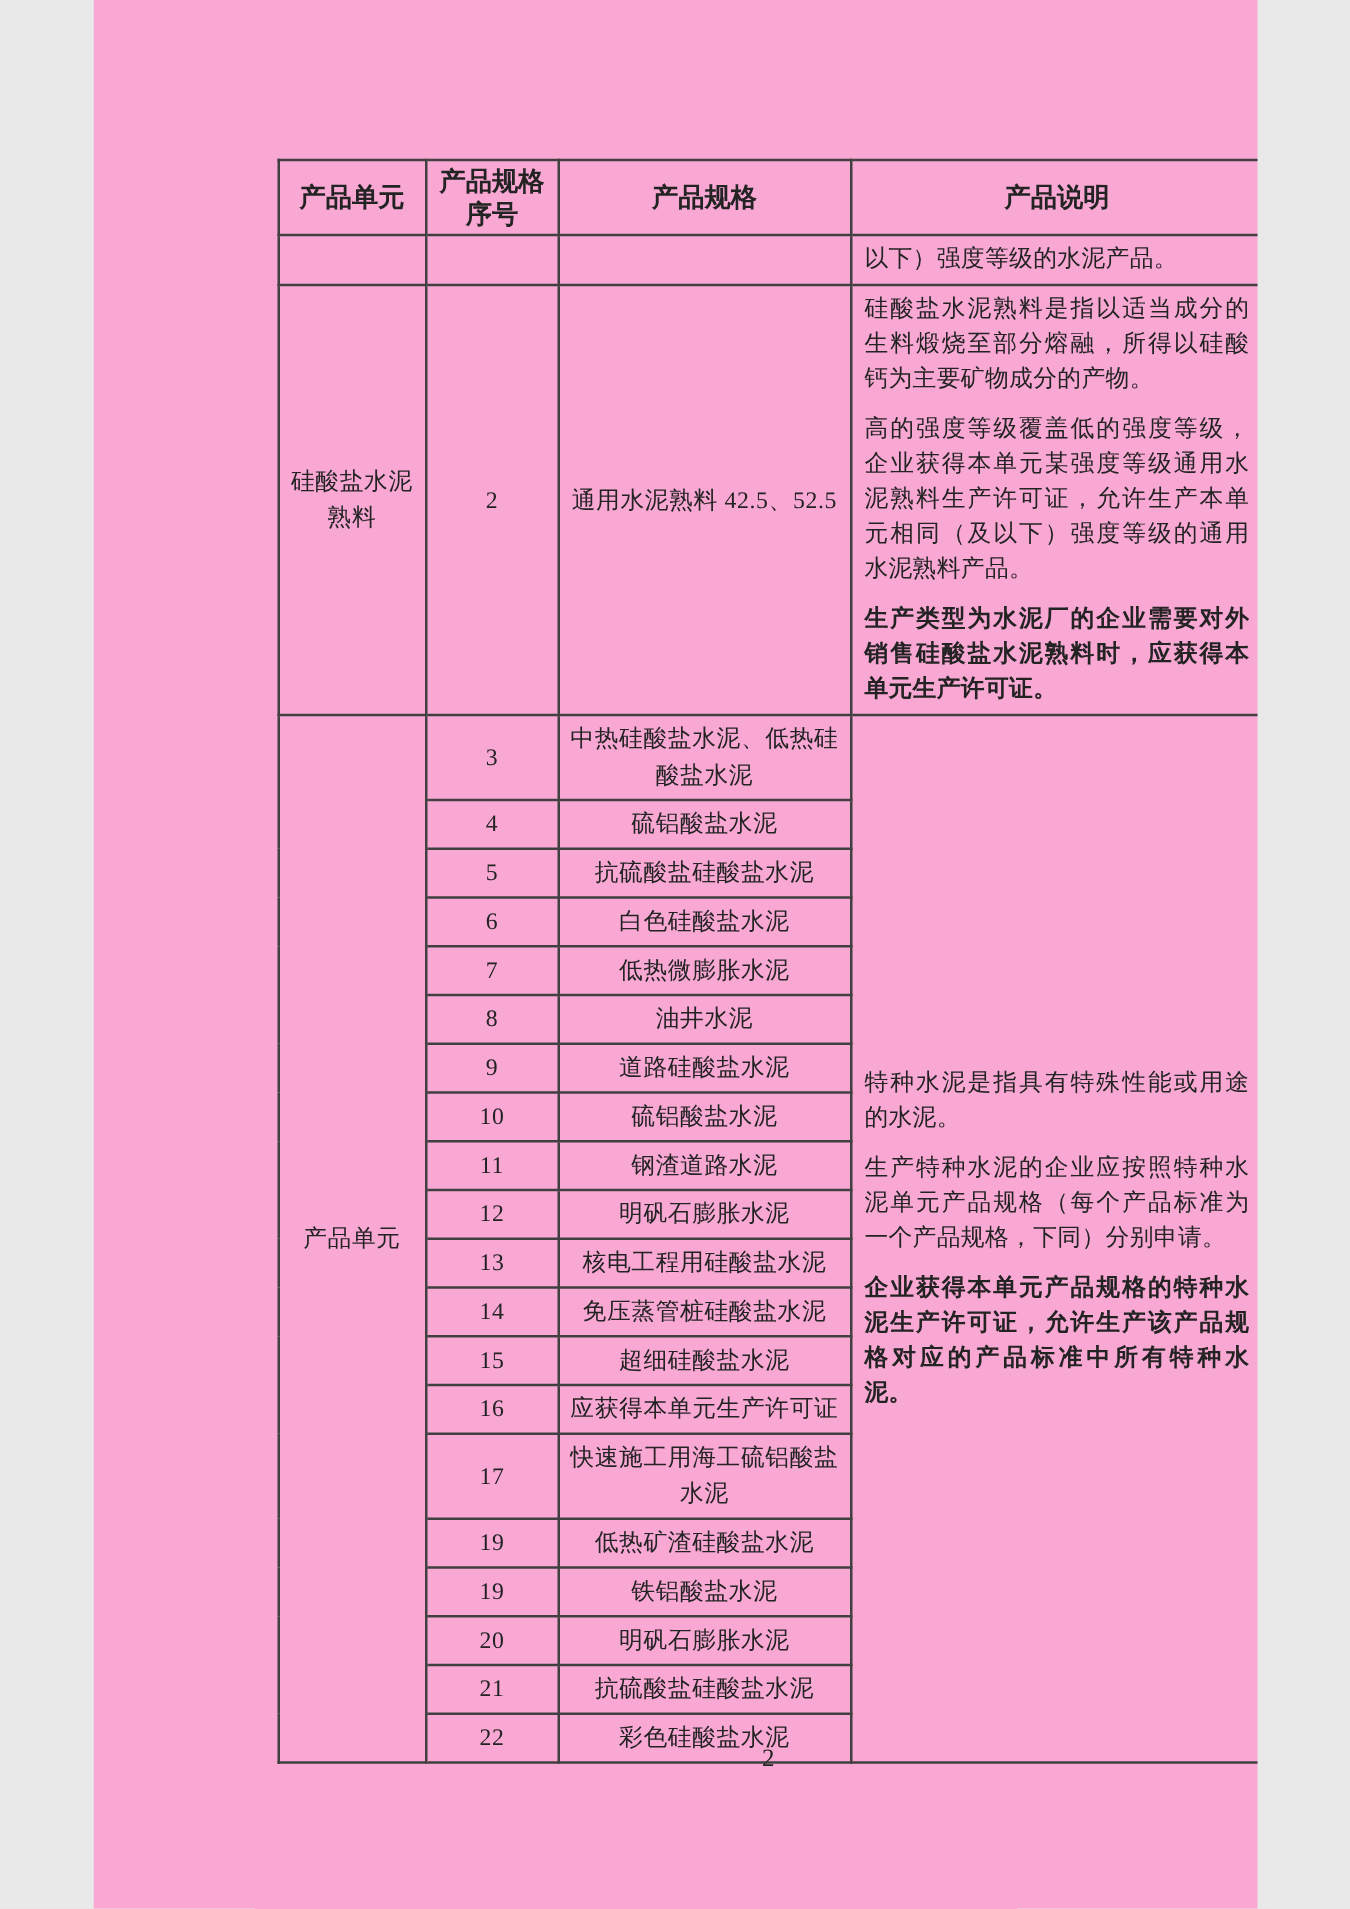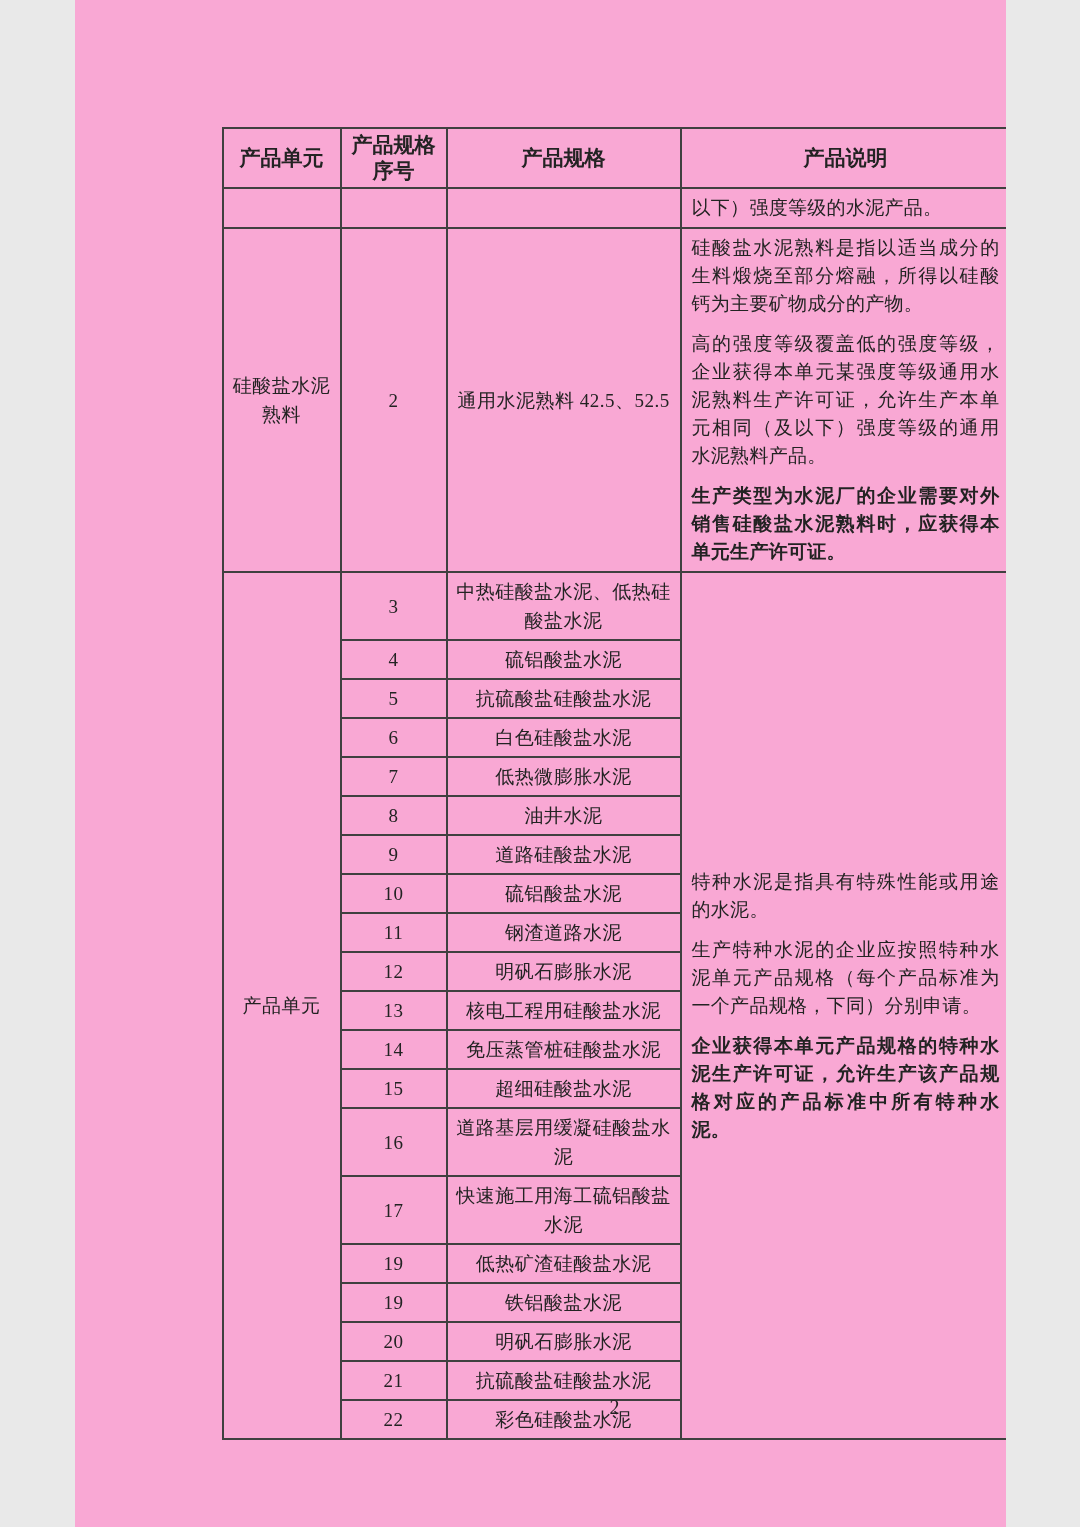--- a/index.html
+++ b/index.html
@@ -159,21 +159,21 @@
       <tr>
         <td class="cell-center">14</td>
         <td class="cell-center">免压蒸管桩硅酸盐水泥</td>
       </tr>
       <tr>
         <td class="cell-center">15</td>
         <td class="cell-center">超细硅酸盐水泥</td>
       </tr>
       <tr>
         <td class="cell-center">16</td>
-        <td class="cell-center">道路基层用缓凝硅酸盐水泥</td>
+        <td class="cell-center">应获得本单元生产许可证</td>
       </tr>
       <tr>
         <td class="cell-center">17</td>
         <td class="cell-center">快速施工用海工硫铝酸盐水泥</td>
       </tr>
       <tr>
         <td class="cell-center">19</td>
         <td class="cell-center">低热矿渣硅酸盐水泥</td>
       </tr>
       <tr>

